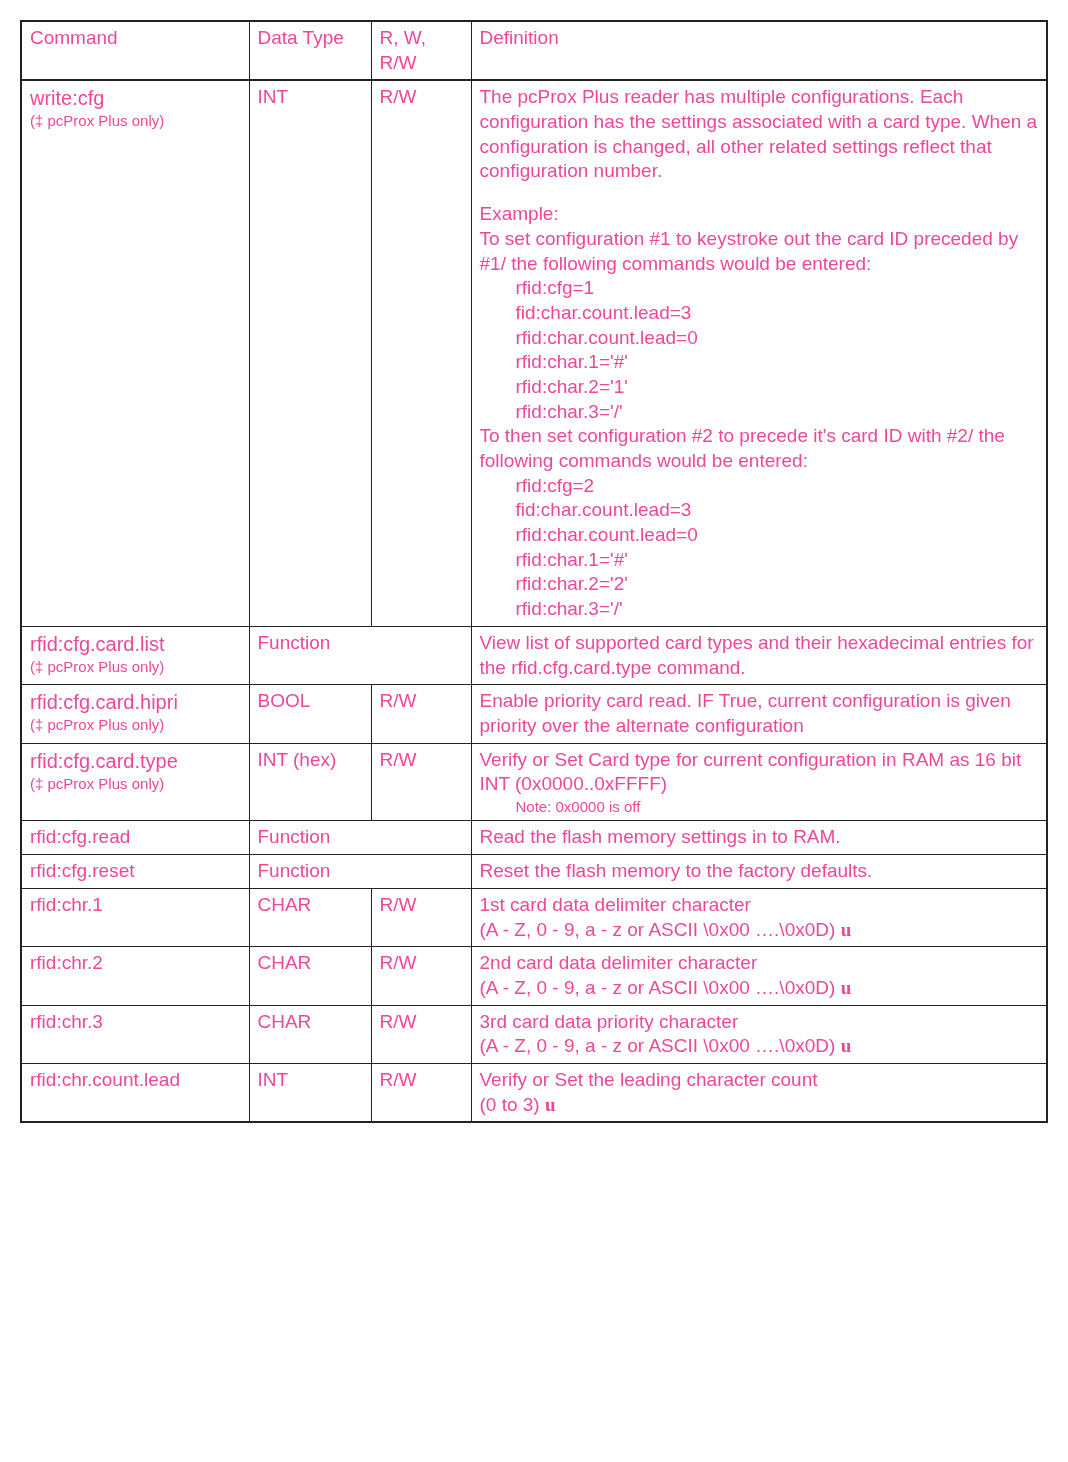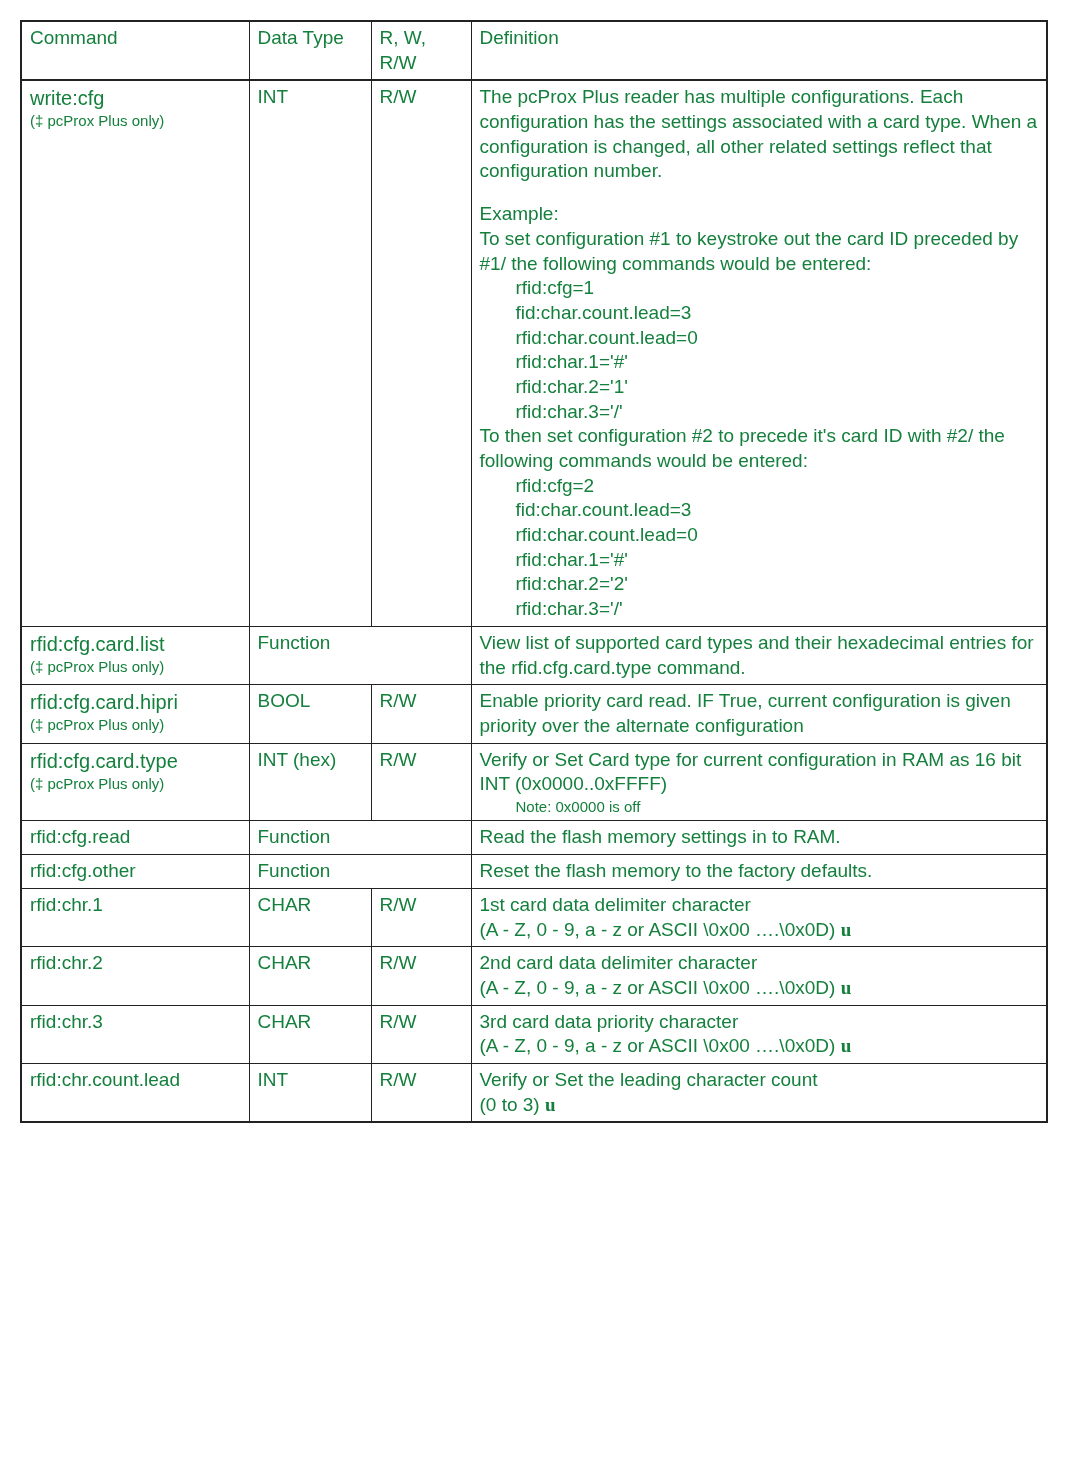--- a/index.html
+++ b/index.html
@@ -15,21 +15,21 @@
     width: 1028px;
     border: 2px solid #222;
   }
   th, td {
     border: 1px solid #222;
     padding: 4px 8px;
     text-align: left;
     vertical-align: top;
     font-size: 19px;
     line-height: 1.3;
-    color: #15803d;
+    color: #ec4899;
   }
   th {
     font-weight: normal;
     border-bottom: 2px solid #222;
   }
   .col-cmd { width: 228px; }
   .col-dt { width: 122px; }
   .col-rw { width: 100px; }
   .col-def { width: auto; }
   .cmd-main { font-size: 20px; }
@@ -116,21 +116,21 @@
       </td>
     </tr>
 
     <tr>
       <td>rfid:cfg.read</td>
       <td colspan="2">Function</td>
       <td>Read the flash memory settings in to RAM.</td>
     </tr>
 
     <tr>
-      <td>rfid:cfg.other</td>
+      <td>rfid:cfg.reset</td>
       <td colspan="2">Function</td>
       <td>Reset the flash memory to the factory defaults.</td>
     </tr>
 
 
     <tr>
       <td>rfid:chr.1</td>
       <td>CHAR</td>
       <td>R/W</td>
       <td>

